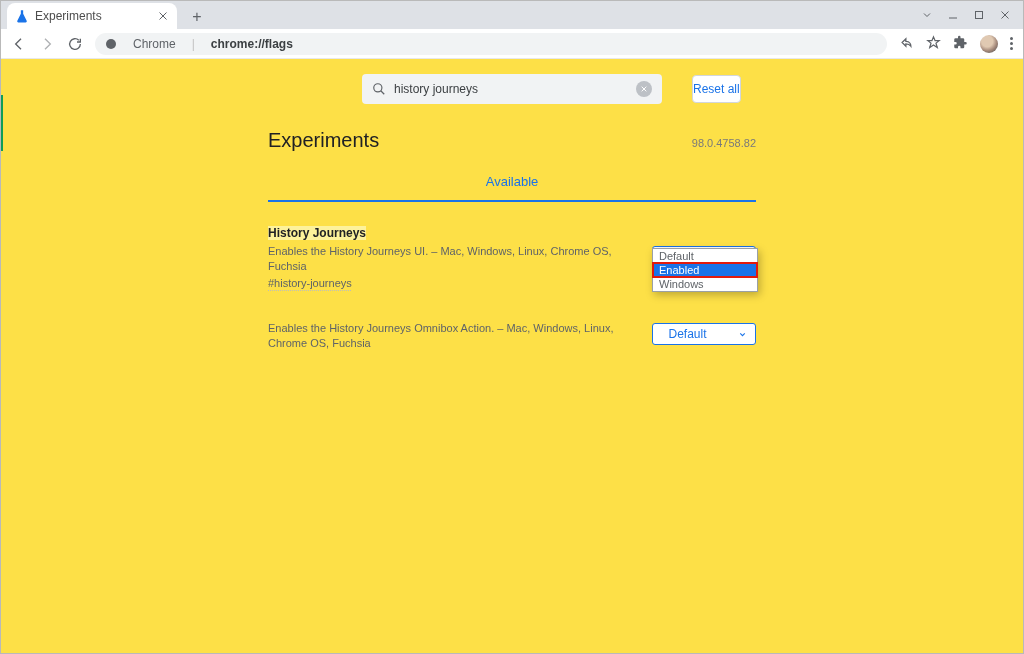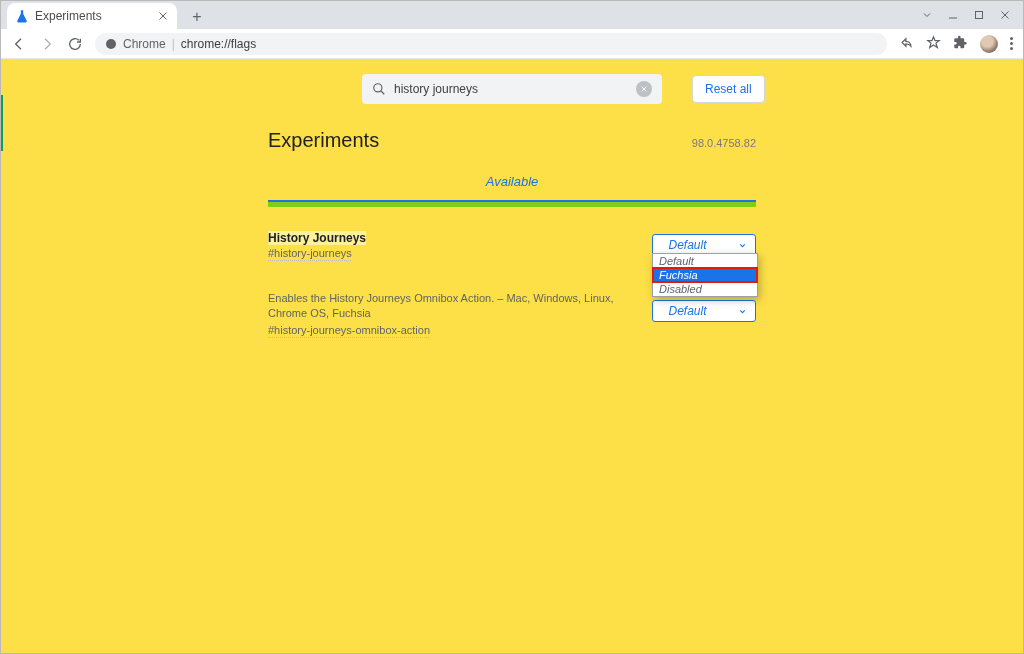--- a/index.html
+++ b/index.html
@@ -77,27 +77,27 @@
     }
     .toolbar .arrow { width: 16px; height:16px; display:flex; align-items:center; justify-content:center; }
     .omnibox {
       flex: 1;
       height: 22px;
       background: #f1f3f4;
       border-radius: 11px;
       display: flex;
       align-items: center;
       padding: 0 10px;
-      gap: 6px;
+      gap: 16px;
       font-size: 12px;
       color: #9a9a9a;
     }
     .omnibox .url-prefix { color: #5f6368; }
     .omnibox .sep { color: #c2c2c2; }
-    .omnibox .url-path { color: #3c4043; }
+    .omnibox .url-path { color: #3c4043; font-weight: bold; }
     .tool-right {
       display:flex; align-items:center; gap: 12px;
     }
     .avatar {
       width: 18px; height: 18px; border-radius: 50%;
       background: radial-gradient(circle at 40% 35%, #e0c9b2 35%, #a3887a 60%, #555 90%);
     }
     .vdots { display:flex; flex-direction:column; gap:2px; }
     .vdots span { width:3px; height:3px; background:#5f6368; border-radius:50%; }
 
@@ -138,21 +138,21 @@
     .searchwrap .sclear {
       width: 16px; height:16px; border-radius:50%;
       background:#bdc1c6;
       display:flex; align-items:center; justify-content:center;
     }
     .searchwrap .sclear svg { width: 8px; height: 8px; }
     .resetbtn {
       position: absolute;
       left: calc(50% + 180px);
       height: 28px;
-      padding: 0 12px;
+      padding: 0 0;
       border: 1px solid #d2d6db;
       border-radius: 4px;
       background: #fff;
       color: #1a73e8;
       font-size: 12px;
       display:flex; align-items:center;
     }
     .content {
       width: 488px;
       margin: 10px auto 0 auto;
@@ -168,22 +168,21 @@
       font-size: 20px;
       font-weight: 400;
       color: #202124;
     }
     .hrow .ver {
       font-size: 11px;
       color: #7a7a7a;
     }
     .tabs {
       display:flex;
-      border-bottom: 6px solid #84cc16;
-      font-style: italic;
+      border-bottom: 1px solid #84cc16;
     }
     .tabs .tabitem {
       flex:1;
       text-align:center;
       padding: 12px 0;
       font-size: 13px;
       color: #7a7a7a;
       position:relative;
     }
     .tabs .tabitem.active {
@@ -199,21 +198,21 @@
     .flags {
       padding-top: 24px;
       position: relative;
     }
     .flag {
       display:flex;
       gap: 20px;
       margin-bottom: 28px;
     }
     .flag .left { flex:1; }
-    .flag .right { width: 104px; position:relative; display:flex; align-items:center;font-style:italic; }
+    .flag .right { width: 104px; position:relative; display:flex; align-items:center; }
     .ftitle {
       font-size: 12px;
       font-weight: 600;
       color:#202124;
     }
     .hl { background: #fdf29b; }
     .fdesc {
       margin-top: 4px;
       font-size: 11px;
       color: #5f6368;
@@ -389,41 +388,41 @@
         </div>
       </div>
 
       <div class="flags">
 
         <div class="flag">
           <div class="left">
             <div class="ftitle">
               <span class="hl">History Journeys</span><span></span>
             </div>
+            <div class="fdesc">Enables the History Journeys UI. – Mac, Windows, Linux, Chrome OS, Fuchsia</div>
             <div class="fhash">#history-journeys</div>
           </div>
           <div class="right">
             <div class="sel">
               <span class="val">Default</span>
               <svg viewBox="0 0 24 24" fill="none" stroke="#1a73e8" stroke-width="3">
                   <path d="M6 9l6 6 6-6"></path>
                 </svg>
             </div>
             <div class="dropdown">
               <div class="opt">Default</div>
-              <div class="opt selected">Fuchsia</div>
-              <div class="opt">Disabled</div>
+              <div class="opt selected">Enabled</div>
+              <div class="opt">Windows</div>
             </div>
           </div>
         </div>
 
         <div class="flag">
           <div class="left">
             <div class="fdesc">Enables the History Journeys Omnibox Action. – Mac, Windows, Linux, Chrome OS, Fuchsia</div>
-            <div class="fhash">#history-journeys-omnibox-action</div>
           </div>
           <div class="right">
             <div class="sel">
               <span class="val">Default</span>
               <svg viewBox="0 0 24 24" fill="none" stroke="#1a73e8" stroke-width="3">
                   <path d="M6 9l6 6 6-6"></path>
                 </svg>
             </div>
           </div>
         </div>

